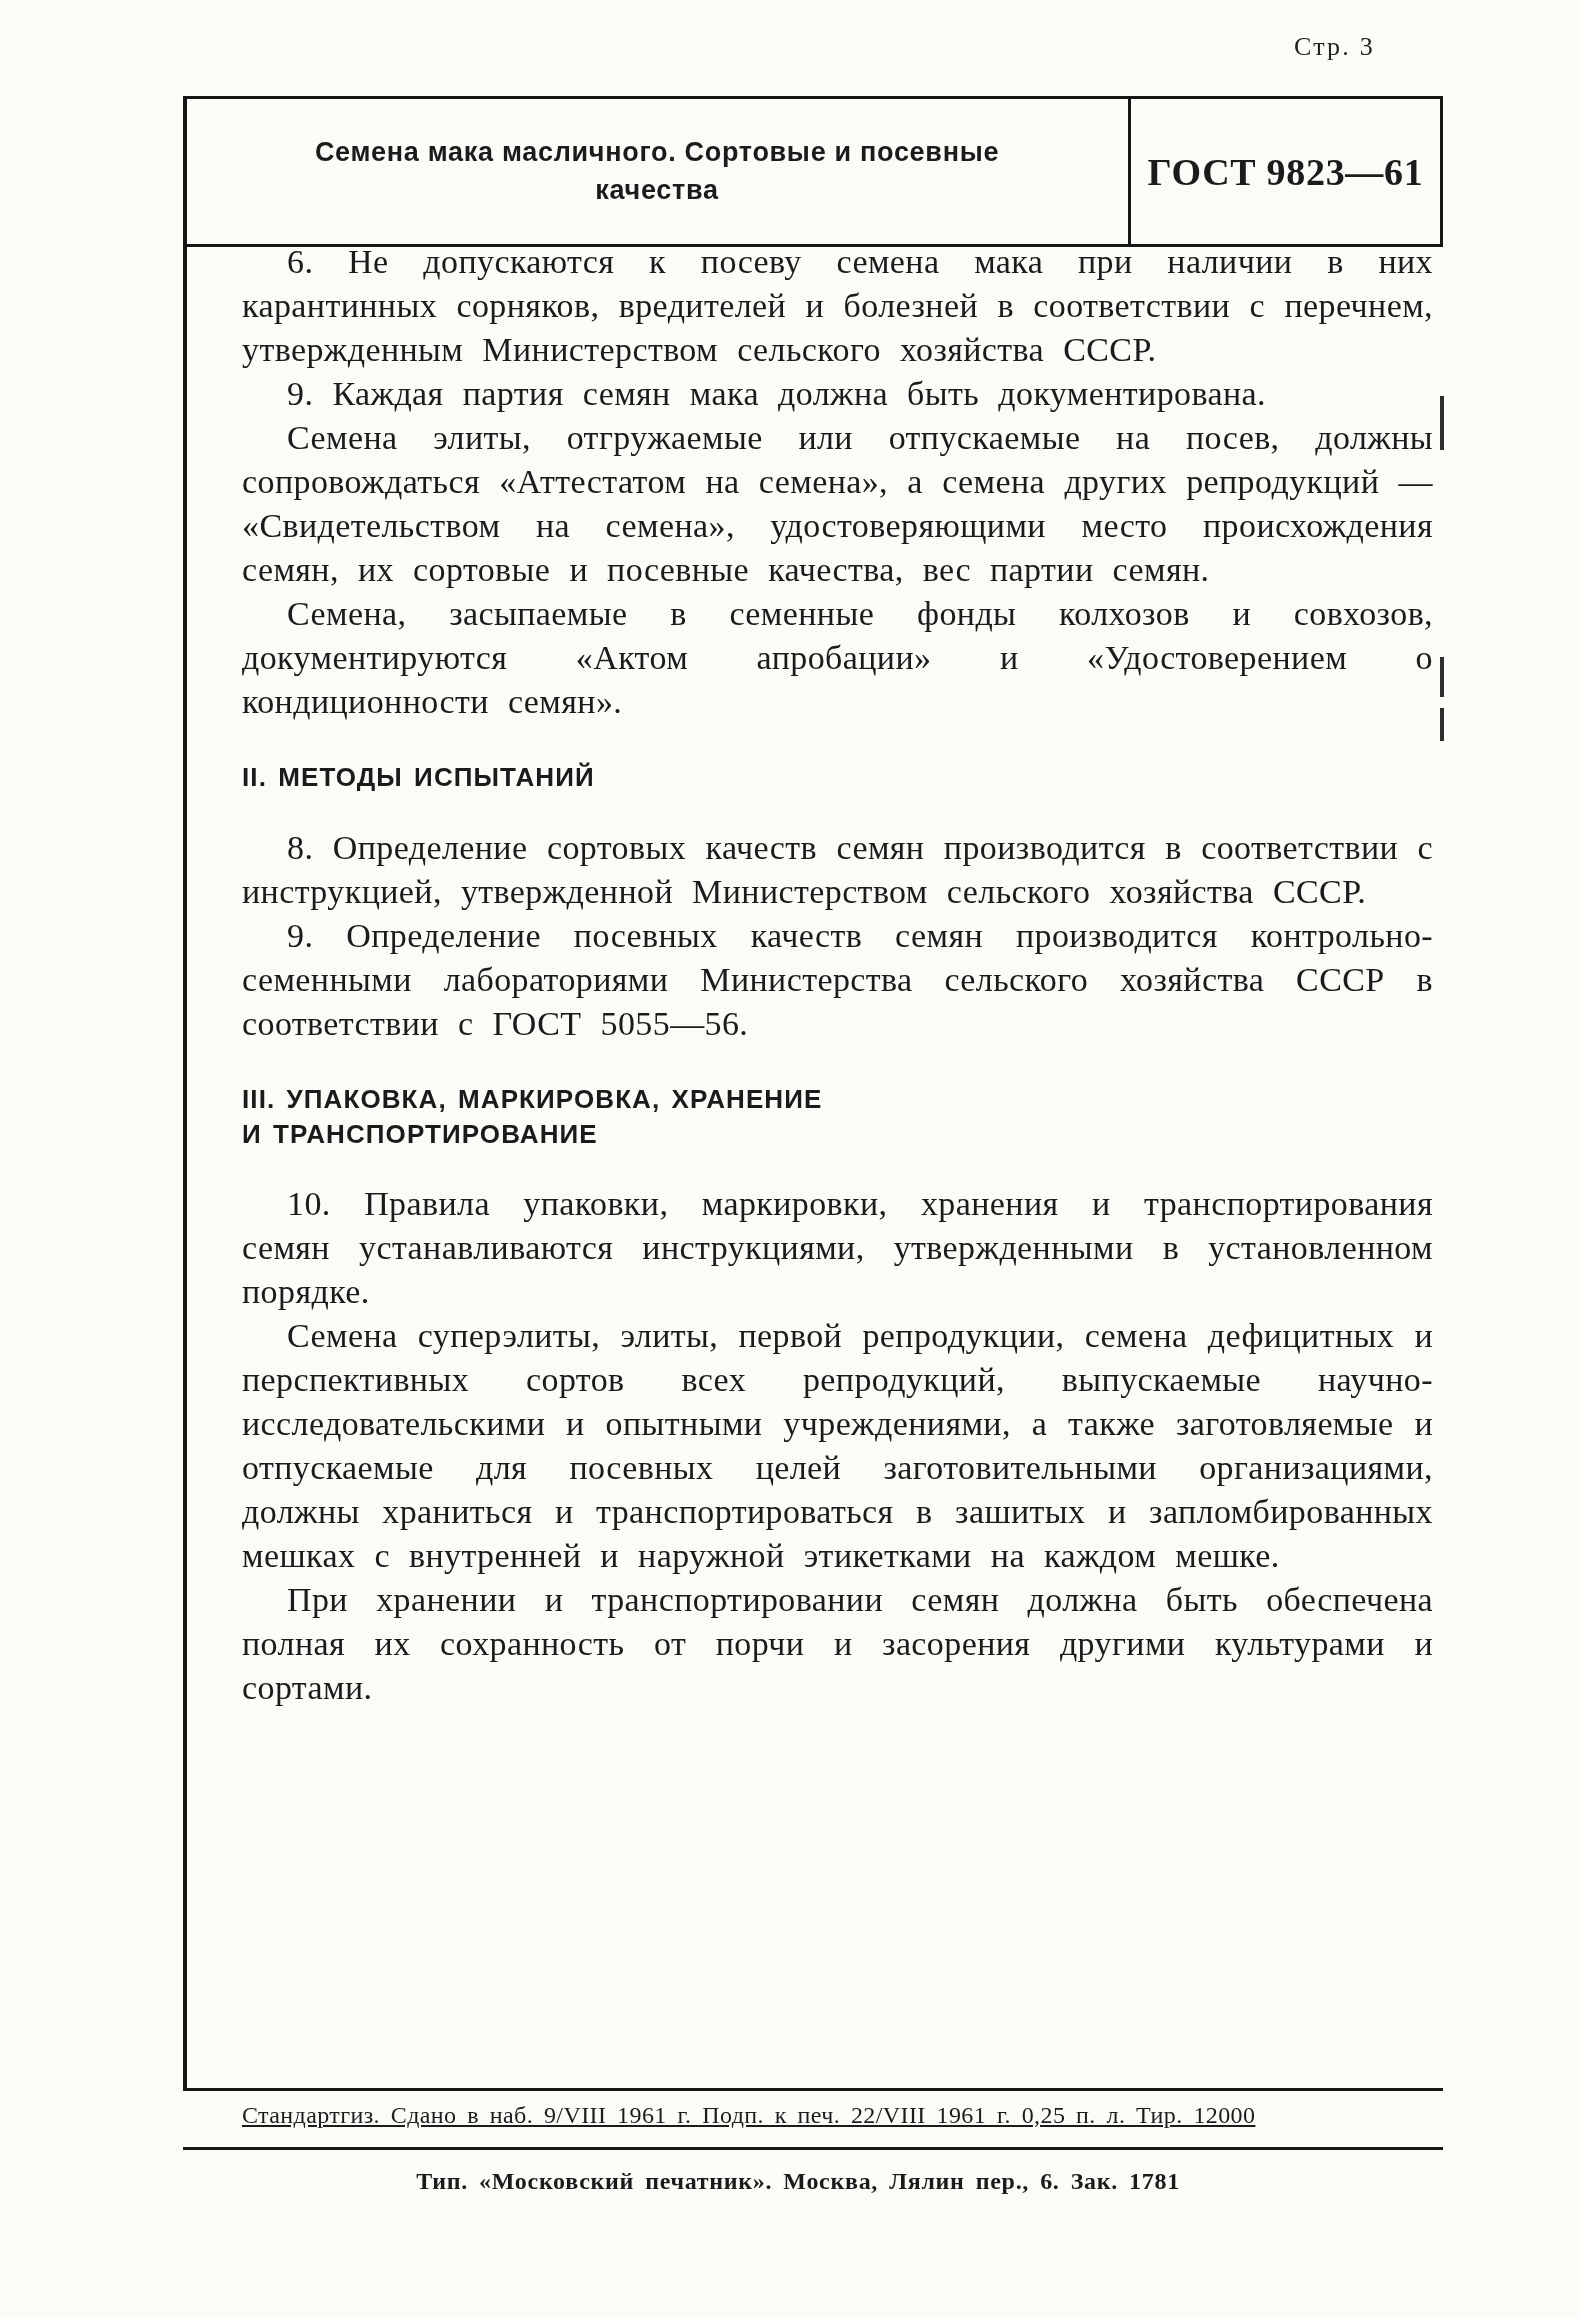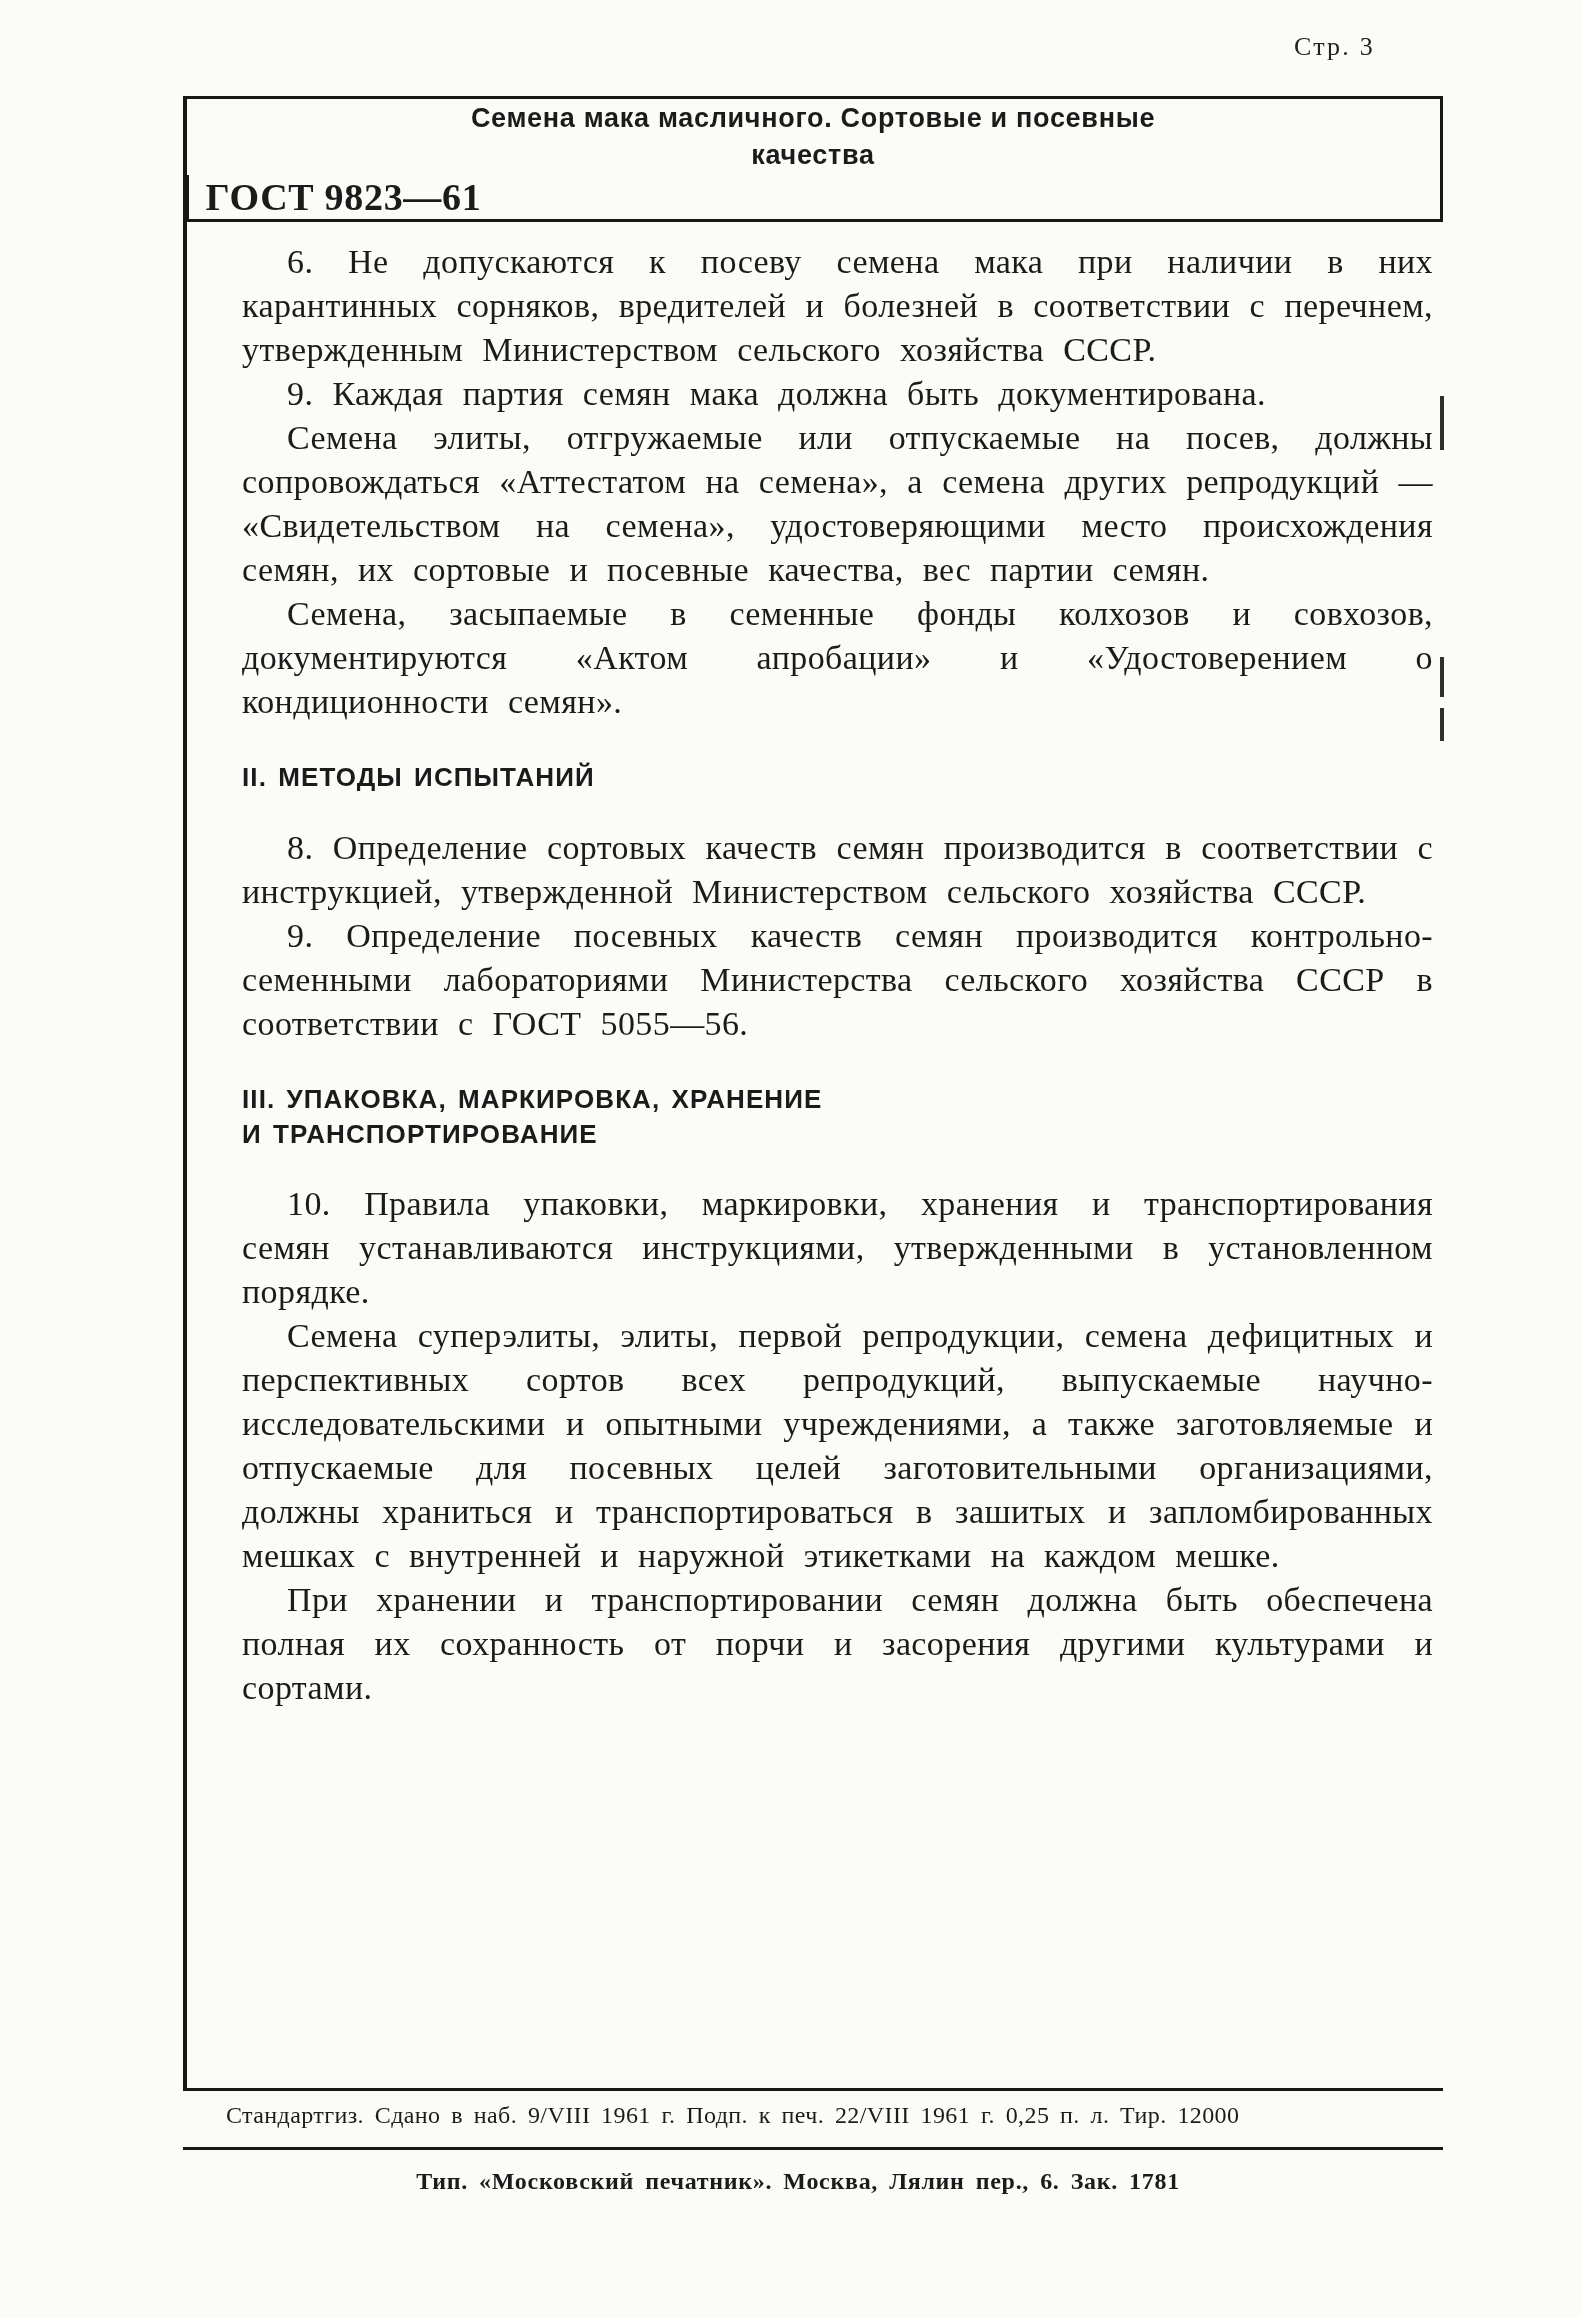--- a/index.html
+++ b/index.html
@@ -26,26 +26,25 @@
     letter-spacing: 2.2px;
     color: #222;
   }
 
   
   .header-box {
     position: absolute;
     left: 183px;
     top: 96px;
     width: 1260px;
-    height: 126px;
+    height: 151px;
     border: 3.6px solid #171717;
     box-sizing: border-box;
     display: flex;
     background: #fbfbf8;
-    flex-direction: column;
   }
   .header-title-cell {
     flex: 1;
     display: flex;
     flex-direction: column;
     justify-content: center;
     align-items: center;
     font-family: "Liberation Sans", sans-serif;
     font-weight: bold;
     font-size: 27px;
@@ -120,27 +119,28 @@
     position: absolute;
     left: 183px;
     width: 1260px;
     height: 2.9px;
     background: #171717;
   }
   .footer-rule.top { top: 2088px; }
   .footer-rule.bottom { top: 2147px; }
   .imprint-1 {
     position: absolute;
-    left: 226px;
+    left: 242px;
     top: 2102px;
     width: 1191px;
     font-size: 24px;
     letter-spacing: 0.4px;
     word-spacing: 4.4px;
     white-space: nowrap;
+    text-decoration: underline;
   }
   .imprint-2 {
     position: absolute;
     left: 168px;
     top: 2168px;
     width: 1260px;
     text-align: center;
     font-size: 24px;
     font-weight: bold;
     letter-spacing: 0.7px;

